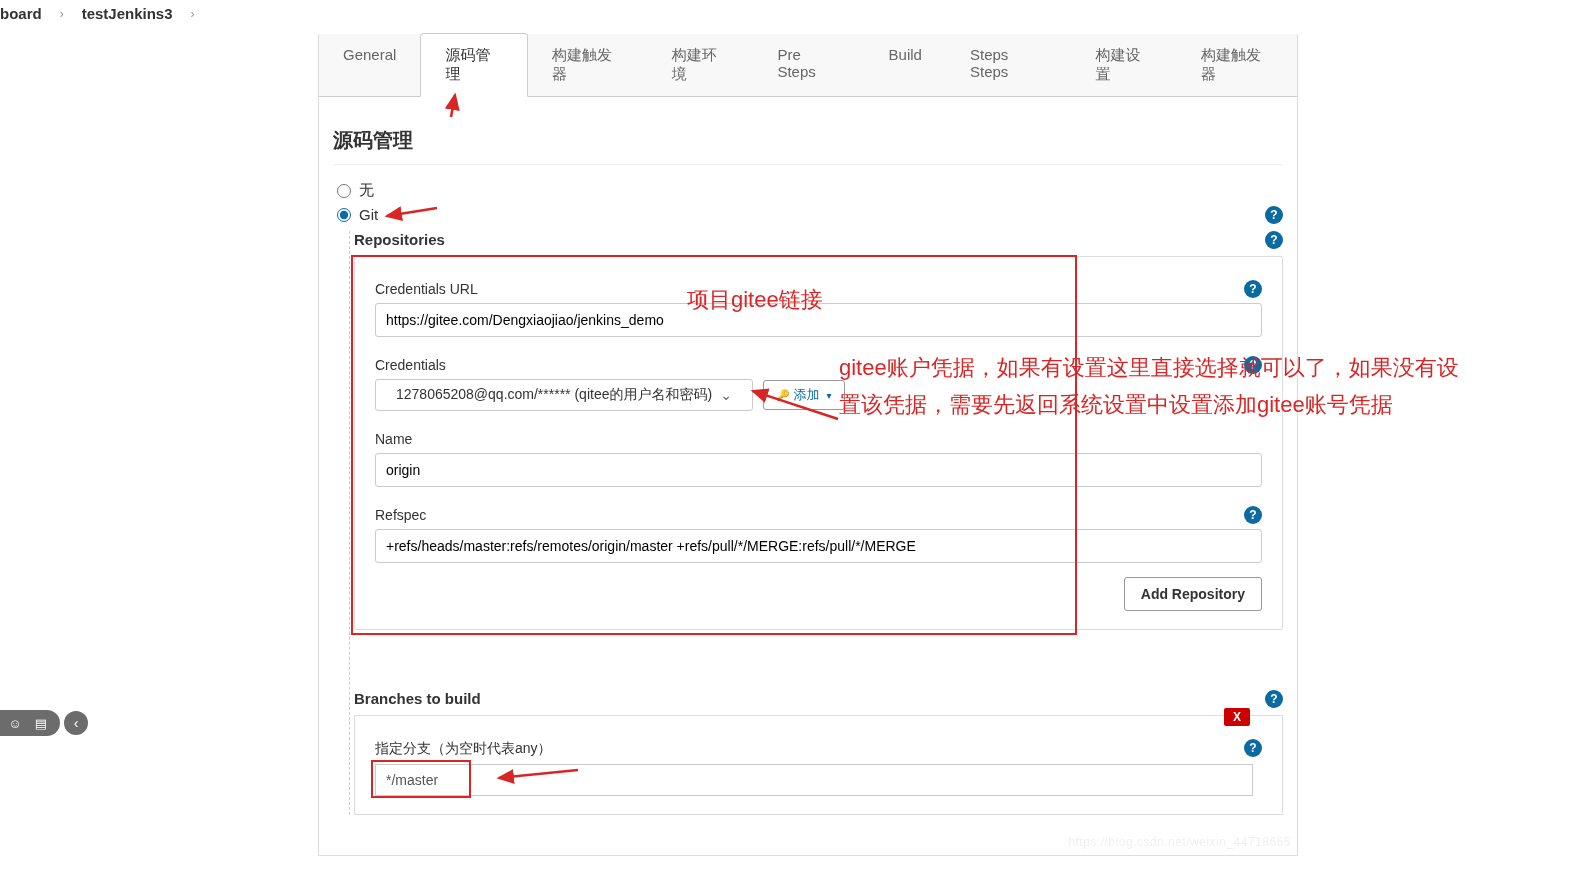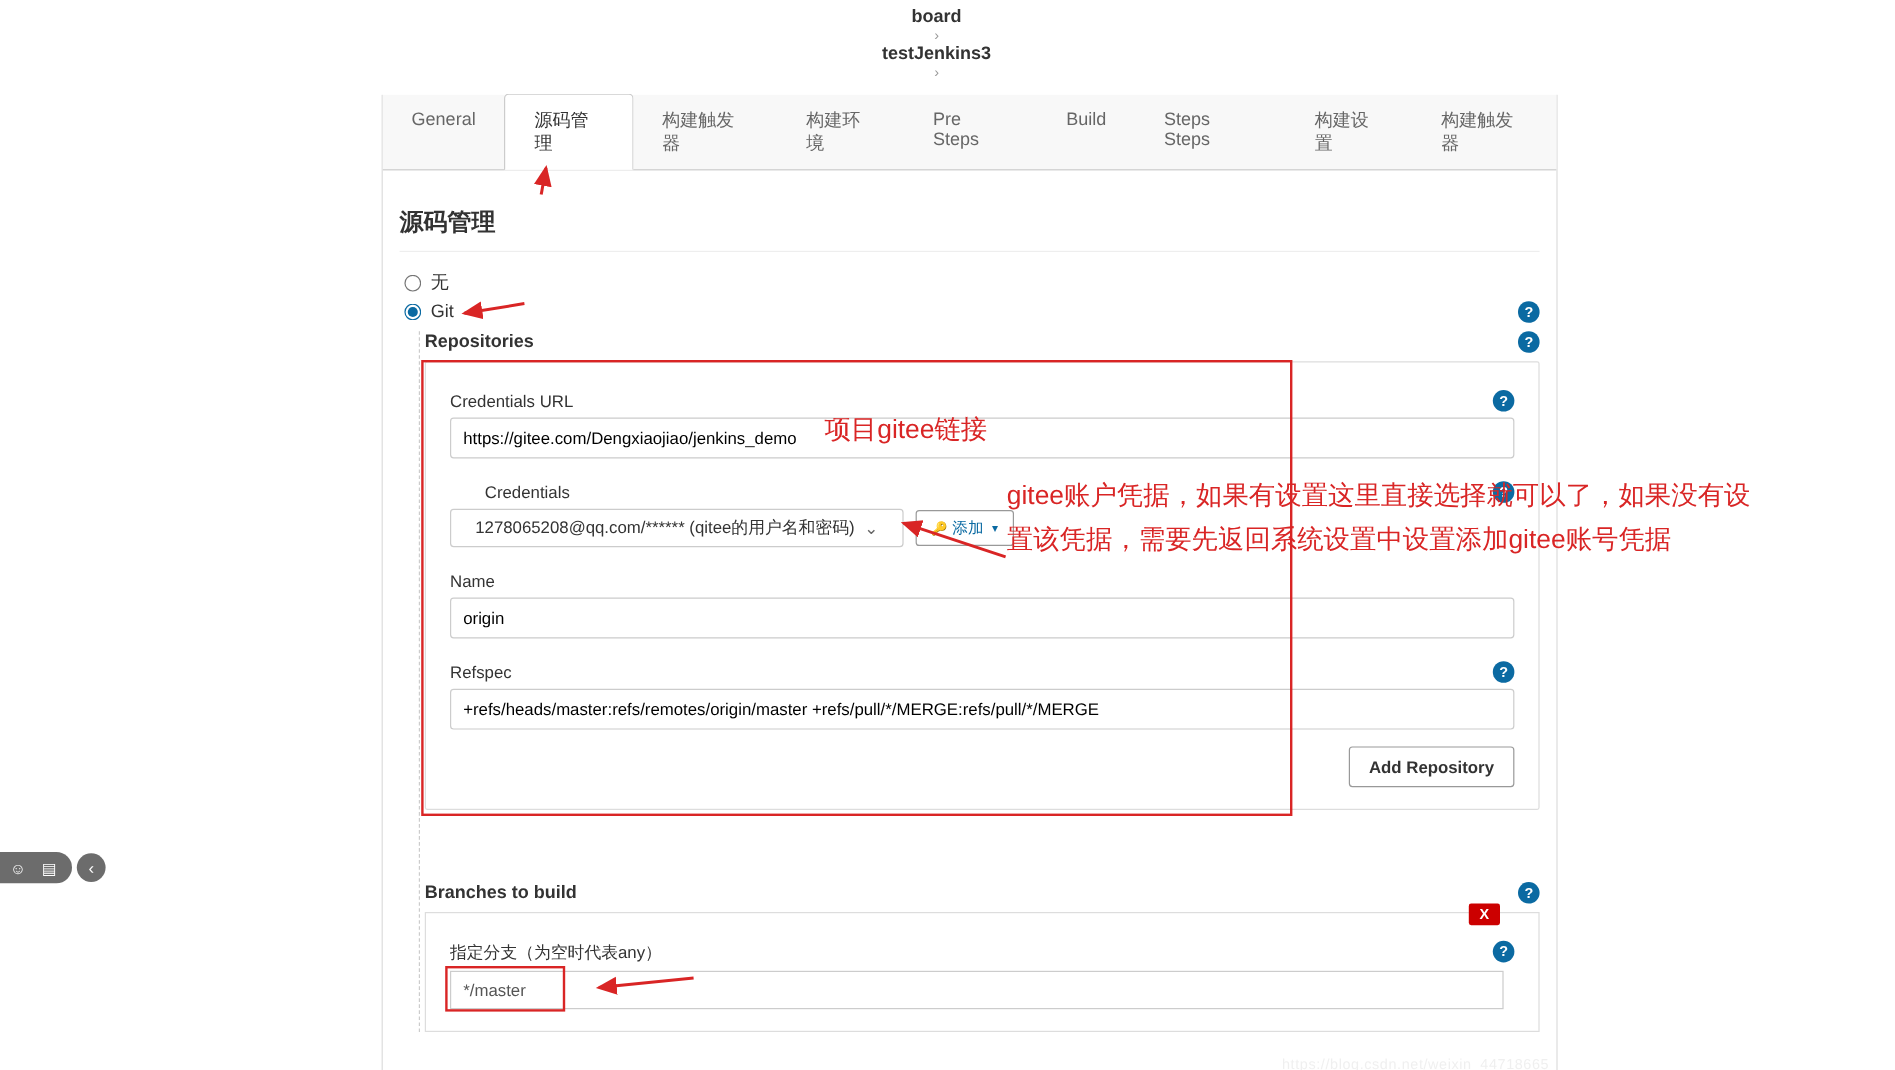--- a/index.html
+++ b/index.html
@@ -1,18 +1,18 @@
 <!DOCTYPE html>
 <html><head>
   <meta charset="utf-8">
   <style>
     * { box-sizing: border-box; margin: 0; padding: 0; }
     body { font-family: -apple-system, BlinkMacSystemFont, "Segoe UI", Arial, sans-serif; font-size: 14px; color: #333; background: #fff; width: 1579px; }
     
-    .breadcrumb { display: flex; align-items: center; padding: 5px 0 12px 0; font-size: 15px; flex-direction: column; }
+    .breadcrumb { display: flex; align-items: center; padding: 5px 0 12px 0; font-size: 15px; }
     .breadcrumb-item { color: #333; font-weight: 600; margin-right: 18px; }
     .breadcrumb-sep { color: #999; margin-right: 18px; font-size: 12px; }
     
     .main-panel { margin-left: 318px; width: 980px; border-left: 1px solid #ddd; border-right: 1px solid #ddd; border-bottom: 1px solid #ddd; background: #fff; }
     
     .tabs { display: flex; border-bottom: 1px solid #ccc; background: #f8f8f8; }
     .tab { padding: 12px 24px; color: #666; cursor: pointer; font-size: 15px; }
     .tab.active { background: #fff; border: 1px solid #ccc; border-bottom: 1px solid #fff; margin-bottom: -1px; margin-top: -1px; color: #333; font-weight: 500; border-radius: 4px 4px 0 0; }
     
     .content { padding: 18px 14px 40px 14px; position: relative; }
@@ -142,23 +142,23 @@
         
         <div class="red-box" style="left:-4px; top:-2px; width:726px; height:380px;"></div>
         
         <div class="field-label">
           <span>Credentials URL</span>
           <span class="help-icon">?</span>
         </div>
         <input class="text-input" value="https://gitee.com/Dengxiaojiao/jenkins_demo" style="">
         
         
-        <div class="annotation-text" style="left:332px; top:37px;">项目gitee链接</div>
-        
-        <div class="field-label" style="margin-top:20px;margin-left:29px;">
+        <div class="annotation-text" style="left:332px; top:24px;">项目gitee链接</div>
+        
+        <div class="field-label" style="margin-top:20px;">
           <span>Credentials</span>
           <span class="help-icon">?</span>
         </div>
         <div class="cred-row">
           <div class="select-box">
             <span>1278065208@qq.com/****** (qitee的用户名和密码)</span>
           </div>
           <div class="add-btn">
             <span>添加</span>
           </div>

